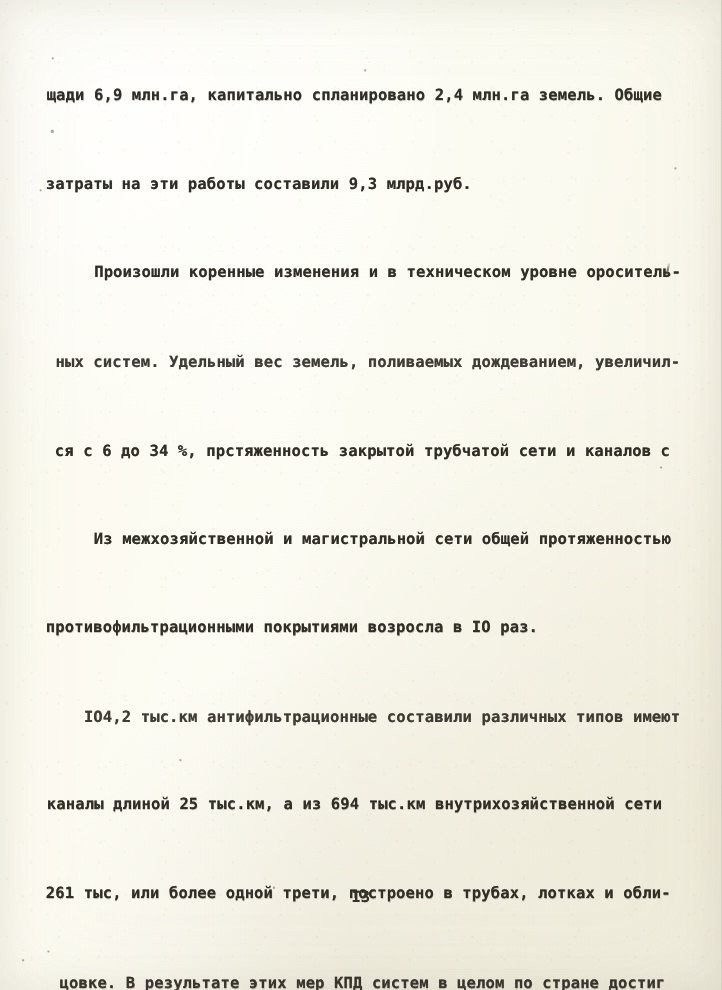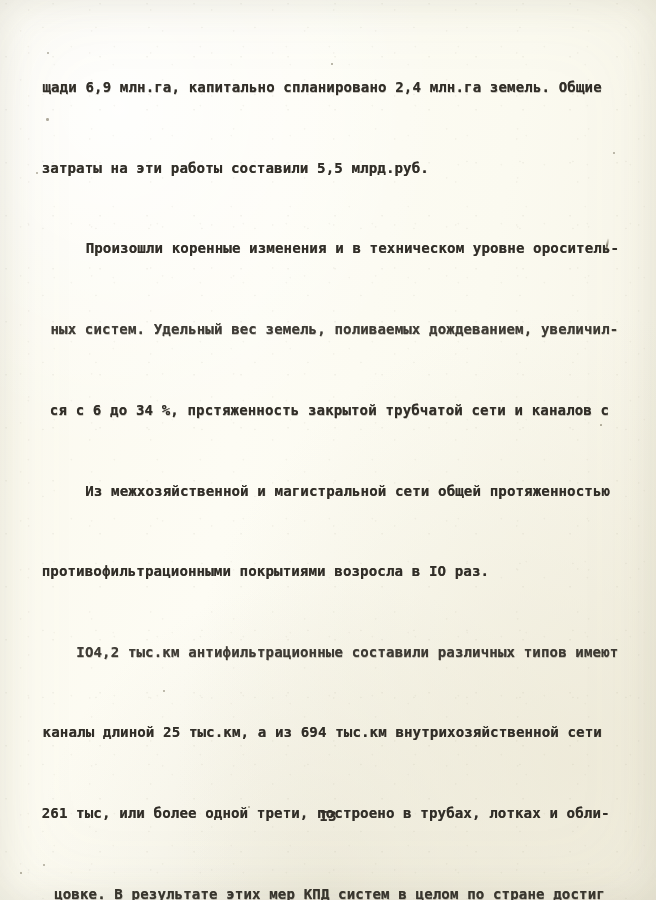--- a/index.html
+++ b/index.html
@@ -107,21 +107,21 @@
     pointer-events: none;
   }
 </style>
 </head>
 <body>
 
 <div id="page">
 
   <div id="textblock">
     <span class="ln j1">щади 6,9 млн.га, капитально спланировано 2,4 млн.га земель. Общие</span>
-    <span class="ln j2">затраты на эти работы составили 5,5 млрд.руб.</span>
+    <span class="ln j2">затраты на эти работы составили 9,3 млрд.руб.</span>
     <span class="ln j3">     Произошли коренные изменения и в техническом уровне ороситель-</span>
     <span class="ln j1 fade">ных систем. Удельный вес земель, поливаемых дождеванием, увеличил-</span>
     <span class="ln j4">ся с 6 до 34 %, прстяженность закрытой трубчатой сети и каналов с</span>
     <span class="ln j5">     Из межхозяйственной и магистральной сети общей протяженностью</span>
     <span class="ln j2">противофильтрационными покрытиями возросла в IO раз.</span>
     <span class="ln j1 fade">IO4,2 тыс.км антифильтрационные составили различных типов имеют</span>
     <span class="ln j3">каналы длиной 25 тыс.км, а из 694 тыс.км внутрихозяйственной сети</span>
     <span class="ln j2">261 тыс, или более одной трети, построено в трубах, лотках и обли-</span>
     <span class="ln j4">цовке. В результате этих мер КПД систем в целом по стране достиг</span>
     

